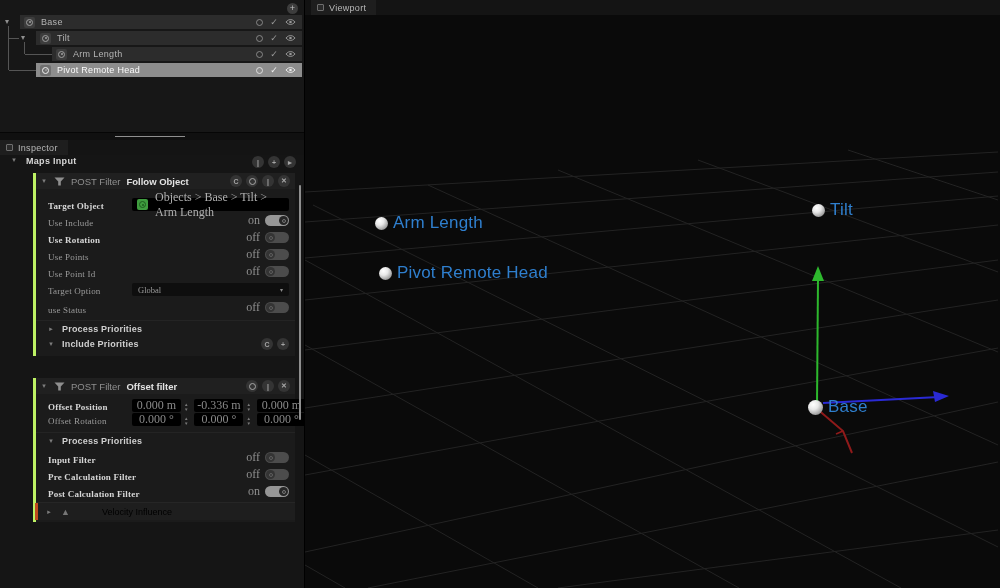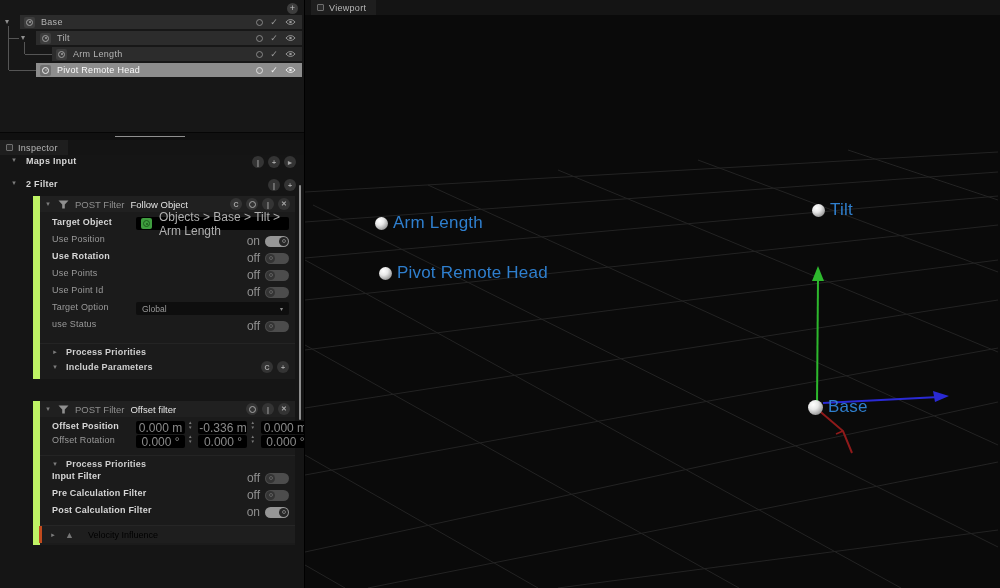--- a/index.html
+++ b/index.html
@@ -47,25 +47,25 @@
   .sec-head { height:14px; padding:0 8px 0 10px; gap:8px; }
   .sec-head .b { color:#d6d6d6; font-weight:bold; letter-spacing:.3px; }
   .chev { color:#7d7d7d; font-size:7px; width:8px; text-align:center; }
   .spacer { flex:1; }
   .cicon { width:12px; height:12px; border-radius:50%; background:#343434; color:#a5a5a5;
     font-size:7px; display:flex; align-items:center; justify-content:center; font-weight:bold; flex:none; }
   .cicon.ring2 { position:relative; }
   .cicon.ring2::before { content:""; width:5px; height:5px; border:1px solid #a5a5a5; border-radius:50%; }
   .iconrow { display:flex; gap:4px; align-items:center; }
 
-  .block { margin:0 9px 0 33px; background:#1b1b1b; border-left:7px solid #bef264; position:relative; }
+  .block { margin:0 9px 0 33px; background:#1b1b1b; border-left:3px solid #bef264; position:relative; }
   .bhead { height:16px; display:flex; align-items:center; gap:6px; padding:0 5px 0 4px; background:#202020; font-size:9.5px; }
   .bhead .type { color:#8f8f8f; }
-  .bhead .name { color:#e2e2e2; font-weight:normal; }
-  .prow { height:17px; display:flex; align-items:flex-start; padding:0 6px 0 12px; font-size:9px; color:#9a9a9a; }
+  .bhead .name { color:#e2e2e2; font-weight:bold; }
+  .prow { height:17px; display:flex; align-items:flex-end; padding:0 6px 0 12px; font-size:9px; color:#9a9a9a;font-family:Liberation Serif, serif; }
   .prow .lab { width:84px; flex:none; letter-spacing:.2px; }
   .prow .lab.b { color:#d6d6d6; font-weight:bold; }
   .field { background:#000000; border-radius:2px; height:13px; color:#8a8a8a; font-size:12px;
     display:flex; align-items:center; justify-content:center; }
   .num { width:49px; flex:none; }
   .stepper { display:flex; flex-direction:column; justify-content:center; margin:0 6px 0 3px;
     color:#7a7a7a; font-size:4.5px; line-height:4.5px; width:7px; text-align:center; }
   .stepper i { font-style:normal; }
   .ruler { flex:1; height:13px; position:relative; }
   .ruler::before { content:""; position:absolute; left:4px; right:0; top:3px; height:7px;
@@ -193,29 +193,20 @@
         <span class="chev">▾</span>
         <span class="b">Maps Input</span>
         <span class="spacer"></span>
         <span class="iconrow">
           <span class="cicon">|</span>
           <span class="cicon">+</span>
           <span class="cicon">►</span>
         </span>
       </div>
 
-      <div class="irow sec-head" style="margin-top:9px;">
-        <span class="chev">▾</span>
-        <span class="b">2 Filter</span>
-        <span class="spacer"></span>
-        <span class="iconrow">
-          <span class="cicon">|</span>
-          <span class="cicon">+</span>
-        </span>
-      </div>
 
       <div class="block" style="margin-top:3px;">
         <div class="bhead">
           <span class="chev">▾</span>
           <svg width="11" height="9" viewBox="0 0 11 9">
               <path d="M0.5 0.5 H10.5 L6.8 4.5 V8.5 H4.2 V4.5 Z" fill="#8f8f8f"></path>
             </svg>
           <span class="type">POST Filter</span>
           <span class="name">Follow Object</span>
           <span class="spacer"></span>
@@ -230,21 +221,21 @@
         <div style="padding:5px 0 4px 0;">
           <div class="prow">
             <span class="lab b">Target Object</span>
             <div class="field breadcrumb">
               <span class="ticon green"></span>
               <span>Objects &gt;  Base &gt;  Tilt &gt;  Arm Length</span>
             </div>
           </div>
 
           <div class="prow">
-            <span class="lab">Use Position</span>
+            <span class="lab">Use Include</span>
             <span class="tgl-group">
               <span class="tstate">on</span>
               <span class="toggle t-on">
                   <span class="knob"></span>
                 </span>
             </span>
           </div>
 
           <div class="prow">
             <span class="lab b">Use Rotation</span>
@@ -295,21 +286,21 @@
             </span>
           </div>
 
           <div class="subsec" style="margin-top:5px; border-top:1px solid #242424;">
             <span class="chev">▸</span>
             <span class="b">Process Priorities</span>
           </div>
 
           <div class="subsec">
             <span class="chev">▾</span>
-            <span class="b">Include Parameters</span>
+            <span class="b">Include Priorities</span>
             <span class="spacer"></span>
             <span class="iconrow">
               <span class="cicon">C</span>
               <span class="cicon">+</span>
             </span>
           </div>
         </div>
       </div>
 
       <div class="block" style="margin-top:22px;">
@@ -389,21 +380,21 @@
               <span class="tstate">on</span>
               <span class="toggle t-on">
                   <span class="knob"></span>
                 </span>
             </span>
           </div>
 
           <div class="velocity" style="margin-top:3px;">
             <span class="chev">▸</span>
             <span class="tri">▲</span>
-            <span class="b" style="margin-left:6px;">Velocity Influence</span>
+            <span class="b" style="margin-left:24px;">Velocity Influence</span>
           </div>
         </div>
       </div>
 
       <div class="vscroll"></div>
     </div>
   </div>
 
   <div class="viewport">
     <div class="vp-tabbar">

